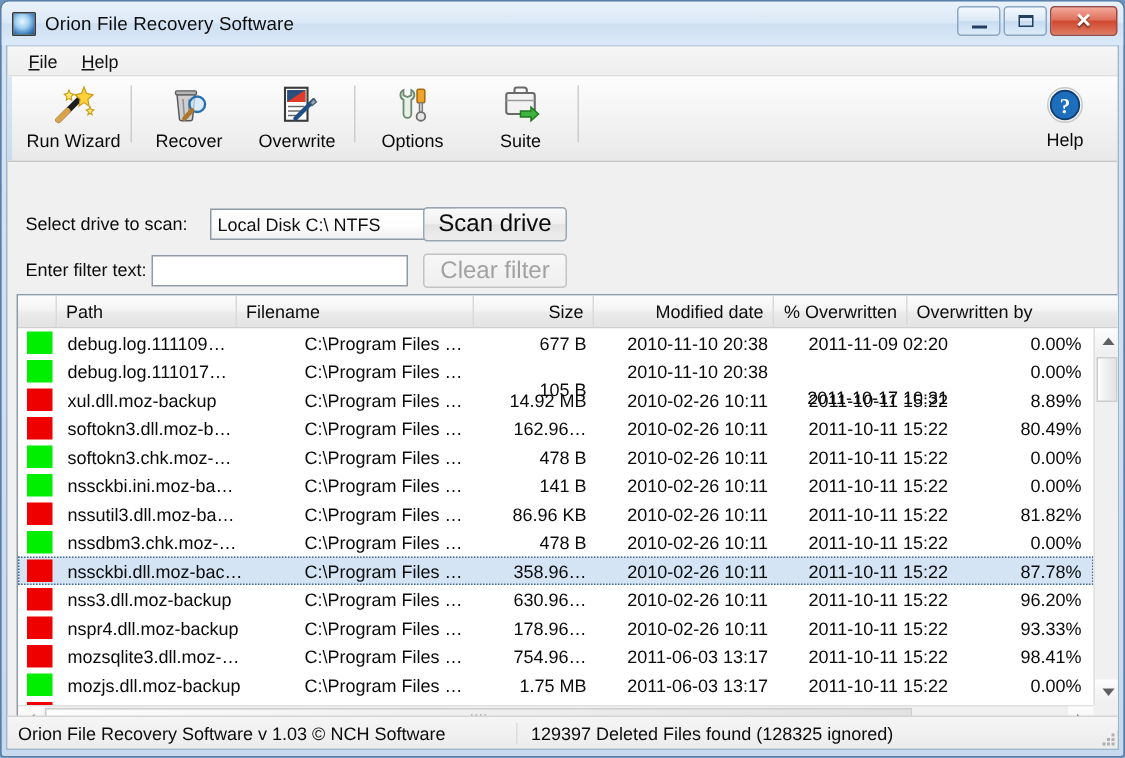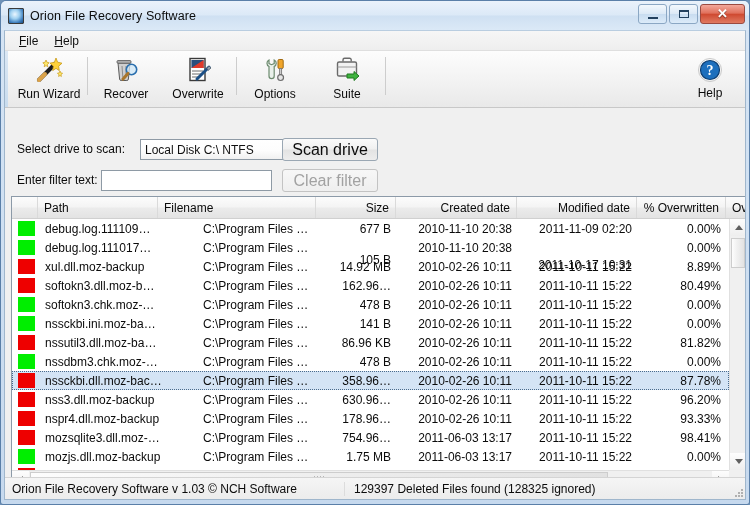--- a/index.html
+++ b/index.html
@@ -472,23 +472,20 @@
             </div>
             <div class="hc" style="width: 120px; flex: 0 0 120px;">
               <span>Path</span>
             </div>
             <div class="hc" style="width: 158px; flex: 0 0 158px;">
               <span>Filename</span>
             </div>
             <div class="hc right" style="width: 80px; flex: 0 0 80px;">
               <span>Size</span>
             </div>
-            <div class="hc right" style="width: 121px; flex: 0 0 121px;">
-              <span>Created date</span>
-            </div>
             <div class="hc right" style="width: 120px; flex: 0 0 120px;">
               <span>Modified date</span>
             </div>
             <div class="hc right" style="width: 89px; flex: 0 0 89px;">
               <span>% Overwritten</span>
             </div>
             <div class="hc" style="width: 205px; flex: 0 0 205px;">
               <span>Overwritten by</span>
             </div>
           </div>

